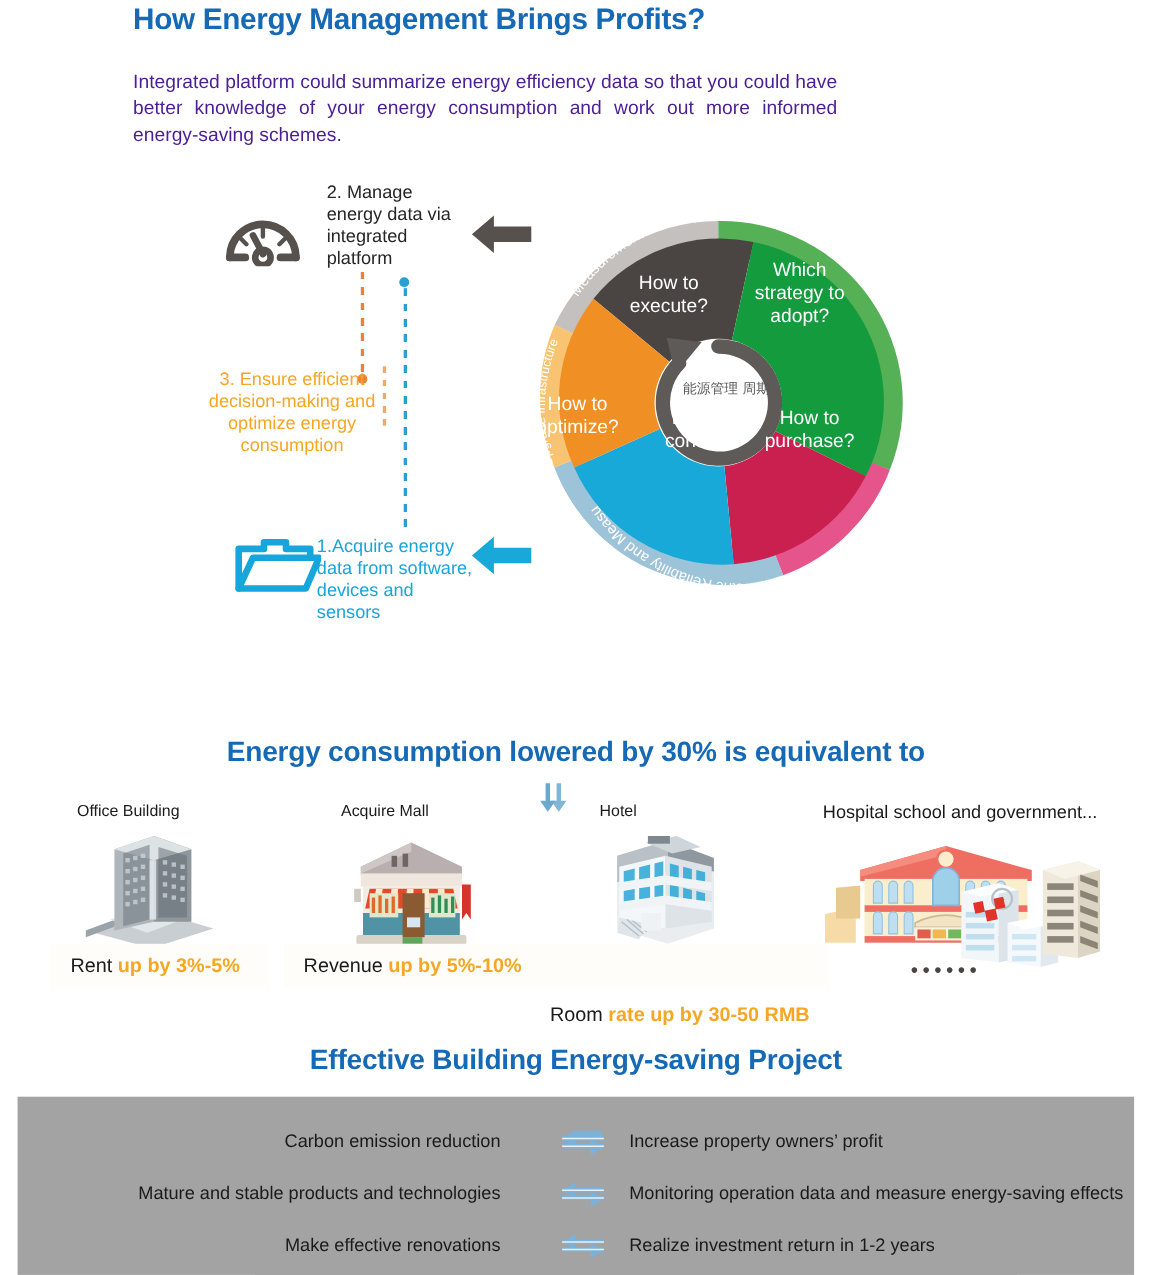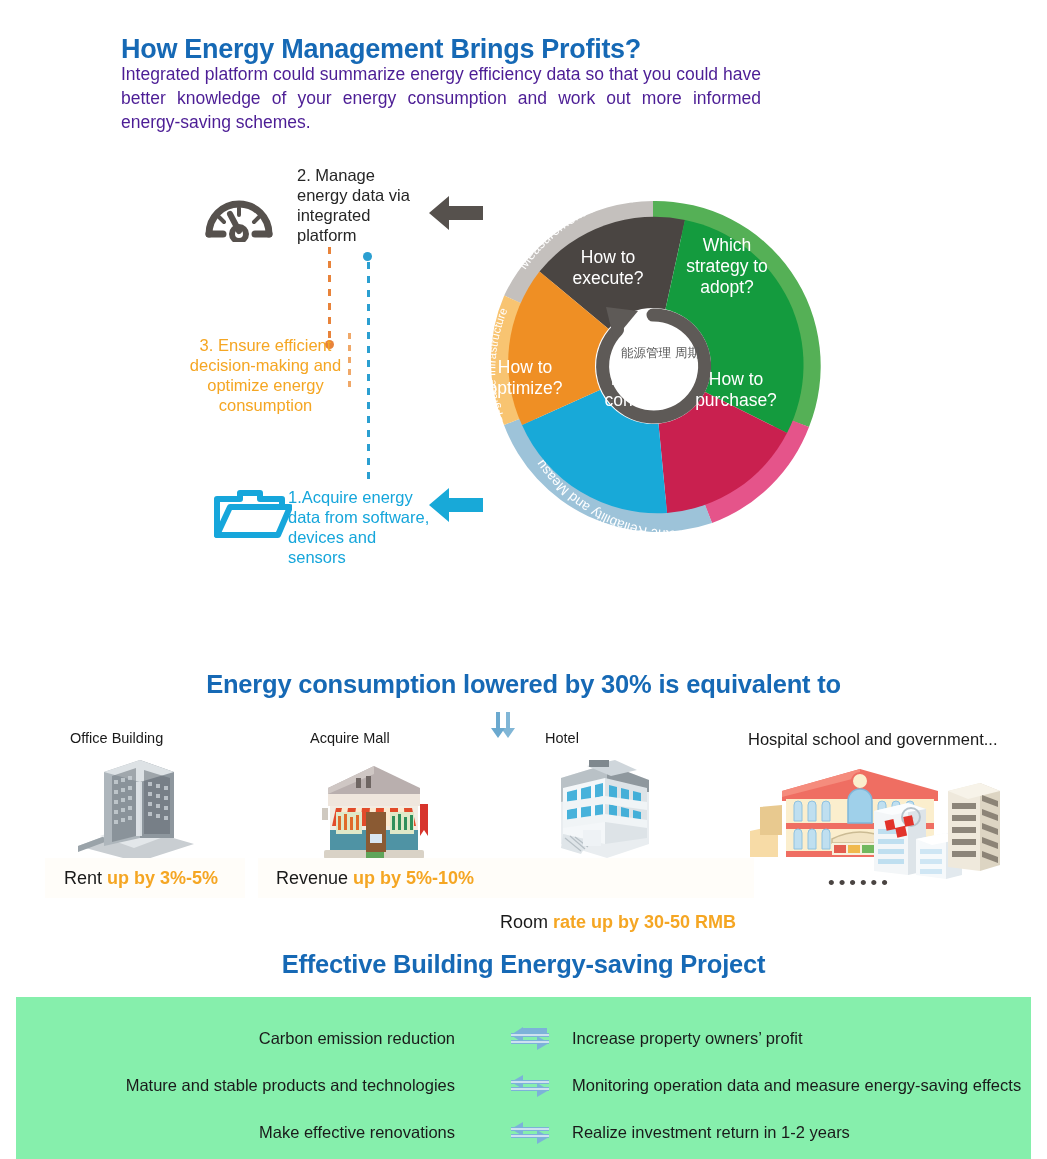--- a/index.html
+++ b/index.html
@@ -7,21 +7,21 @@
     width:1047px;height:1159px;
     background:#ffffff;
     font-family:"Liberation Sans","DejaVu Sans",sans-serif;
     position:relative;overflow:hidden;
     -webkit-font-smoothing:antialiased;
   }
   .page{position:relative;width:1047px;height:1159px;}
 
   
   .hdr-title{
-    position:absolute;left:121px;top:34px;
+    position:absolute;left:121px;top:2px;
     font-size:27px;font-weight:bold;color:#1669b5;
     letter-spacing:-0.3px;white-space:nowrap;
   }
   .hdr-para{
     position:absolute;left:121px;top:62px;width:640px;
     font-size:17.5px;color:#4c1d95;line-height:24px;
     text-align:justify;text-align-last:left;
   }
 
   
@@ -94,21 +94,21 @@
     letter-spacing:4px;
   }
 
   
   .proj-title{
     position:absolute;left:0;top:950px;width:1047px;text-align:center;
     font-size:25.5px;font-weight:bold;color:#1669b5;letter-spacing:-0.2px;
   }
   .proj-panel{
     position:absolute;left:16px;top:997px;width:1015px;height:162px;
-    background:#86efac;
+    background:#a3a3a3;
   }
   .prow{position:absolute;height:34px;left:0;width:1015px;}
   .prow .left{
     position:absolute;right:576px;font-size:16.5px;color:#1a1a1a;
     white-space:nowrap;text-align:right;line-height:34px;
   }
   .prow .mid{position:absolute;left:493px;top:5px;width:42px;height:26px;}
   .prow .right{
     position:absolute;left:556px;font-size:16.5px;color:#1a1a1a;
     white-space:nowrap;line-height:34px;

